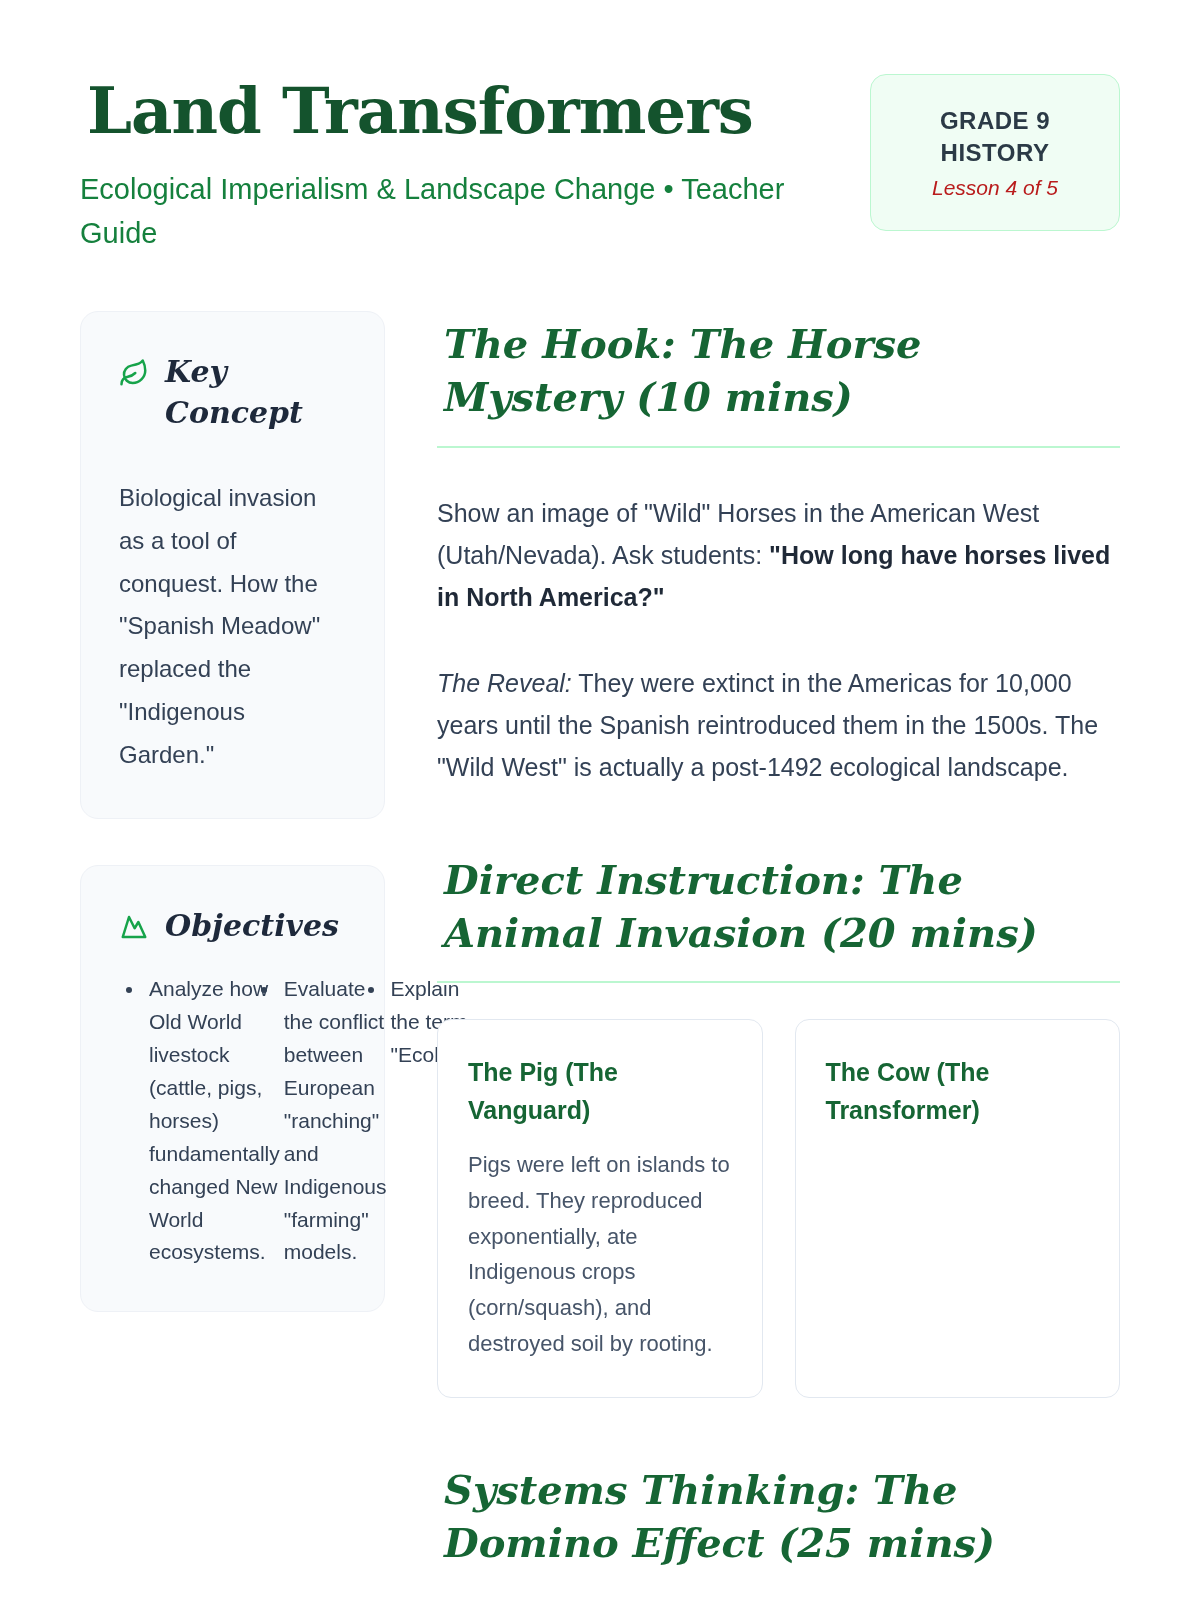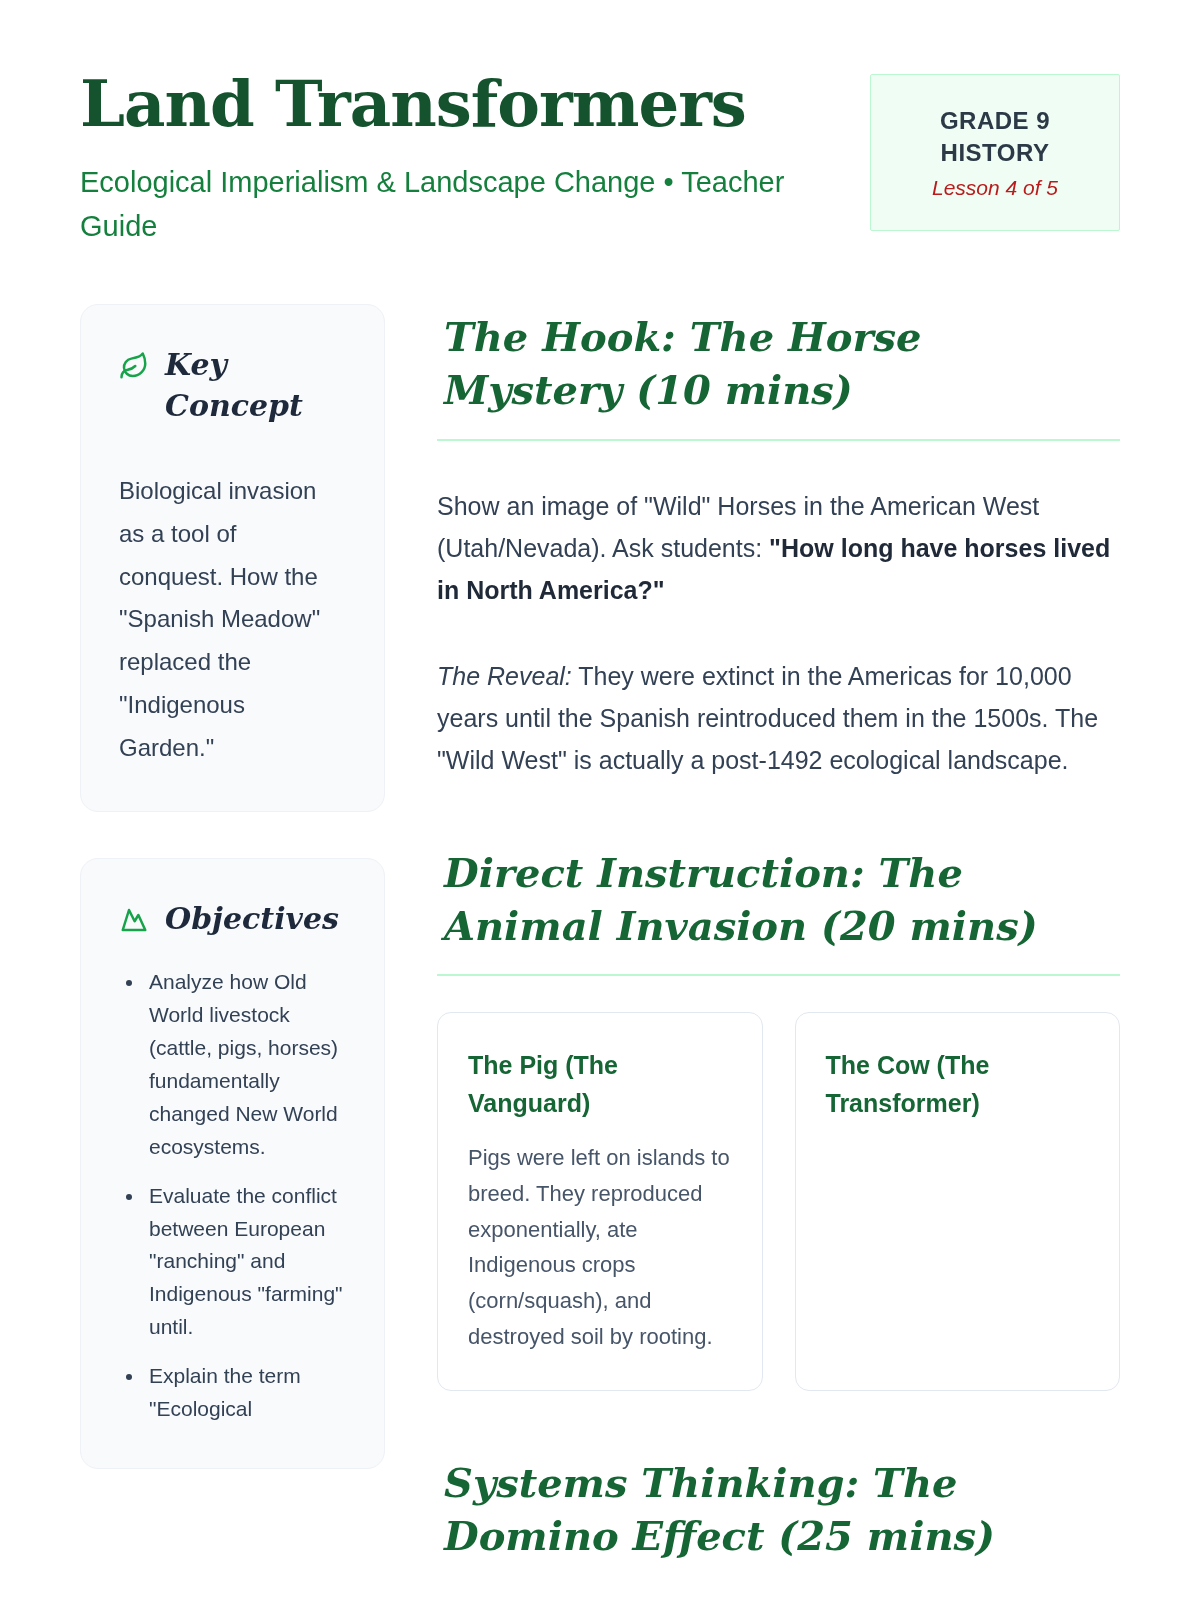--- a/index.html
+++ b/index.html
@@ -17,34 +17,34 @@
   
   .header { display: flex; justify-content: space-between; align-items: flex-start; }
   .header-left { max-width: 760px; }
   .page-title {
     font-family: "DejaVu Serif", "Liberation Serif", serif;
     font-weight: 700;
     font-size: 64px;
     line-height: 1.05;
     letter-spacing: -1px;
     color: #14532d;
-    margin: 0;
+    margin: 7px;
   }
   .page-subtitle {
     margin-top: 24px;
     font-size: 29px;
     font-weight: 500;
     line-height: 1.5;
     color: #15803d;
     max-width: 740px;
   }
   .badge {
     background: #f0fdf4;
     border: 1.5px solid #bbf7d0;
-    border-radius: 2px;
+    border-radius: 16px;
     padding: 30px 20px;
     text-align: center;
     min-width: 250px;
     margin-top: 4px;
   }
   .badge-grade {
     display: block;
     font-weight: 700;
     font-size: 24px;
     letter-spacing: 0.5px;
@@ -83,22 +83,21 @@
   .side-card-body {
     margin-top: 44px;
     font-size: 24px;
     line-height: 1.78;
     color: #334155;
   }
   .objectives-list {
     margin: 26px 0 0 0;
     padding-left: 26px;
     display: flex;
-    flex-direction: column;
-    gap: 16px;
+    gap: 0;
   }
   .objectives-list li {
     font-size: 21px;
     line-height: 1.57;
     color: #334155;
     padding-left: 4px;
   }
 
   
   .main { flex: 1; min-width: 0; }
@@ -186,21 +185,21 @@
         <div class="side-card-head">
           <span class="side-icon">
             <svg viewBox="0 0 24 24" width="30" height="30" fill="none" stroke="#16a34a" stroke-width="2" stroke-linecap="round" stroke-linejoin="round">
               <path d="m8 4 4.5 9 3-5L21 20H3L8 4Z"></path>
             </svg>
           </span>
           <span class="side-card-title">Objectives</span>
         </div>
         <ul class="objectives-list">
           <li>Analyze how Old World livestock (cattle, pigs, horses) fundamentally changed New World ecosystems.</li>
-          <li>Evaluate the conflict between European "ranching" and Indigenous "farming" until.</li>
+          <li>Evaluate the conflict between European "ranching" and Indigenous "farming" models.</li>
           <li>Explain the term "Ecological</li>
         </ul>
       </div>
 
     </div>
 
     <div class="main">
 
       <div class="section">
         <h2 class="section-title">The Hook: The Horse Mystery (10 mins)</h2>

